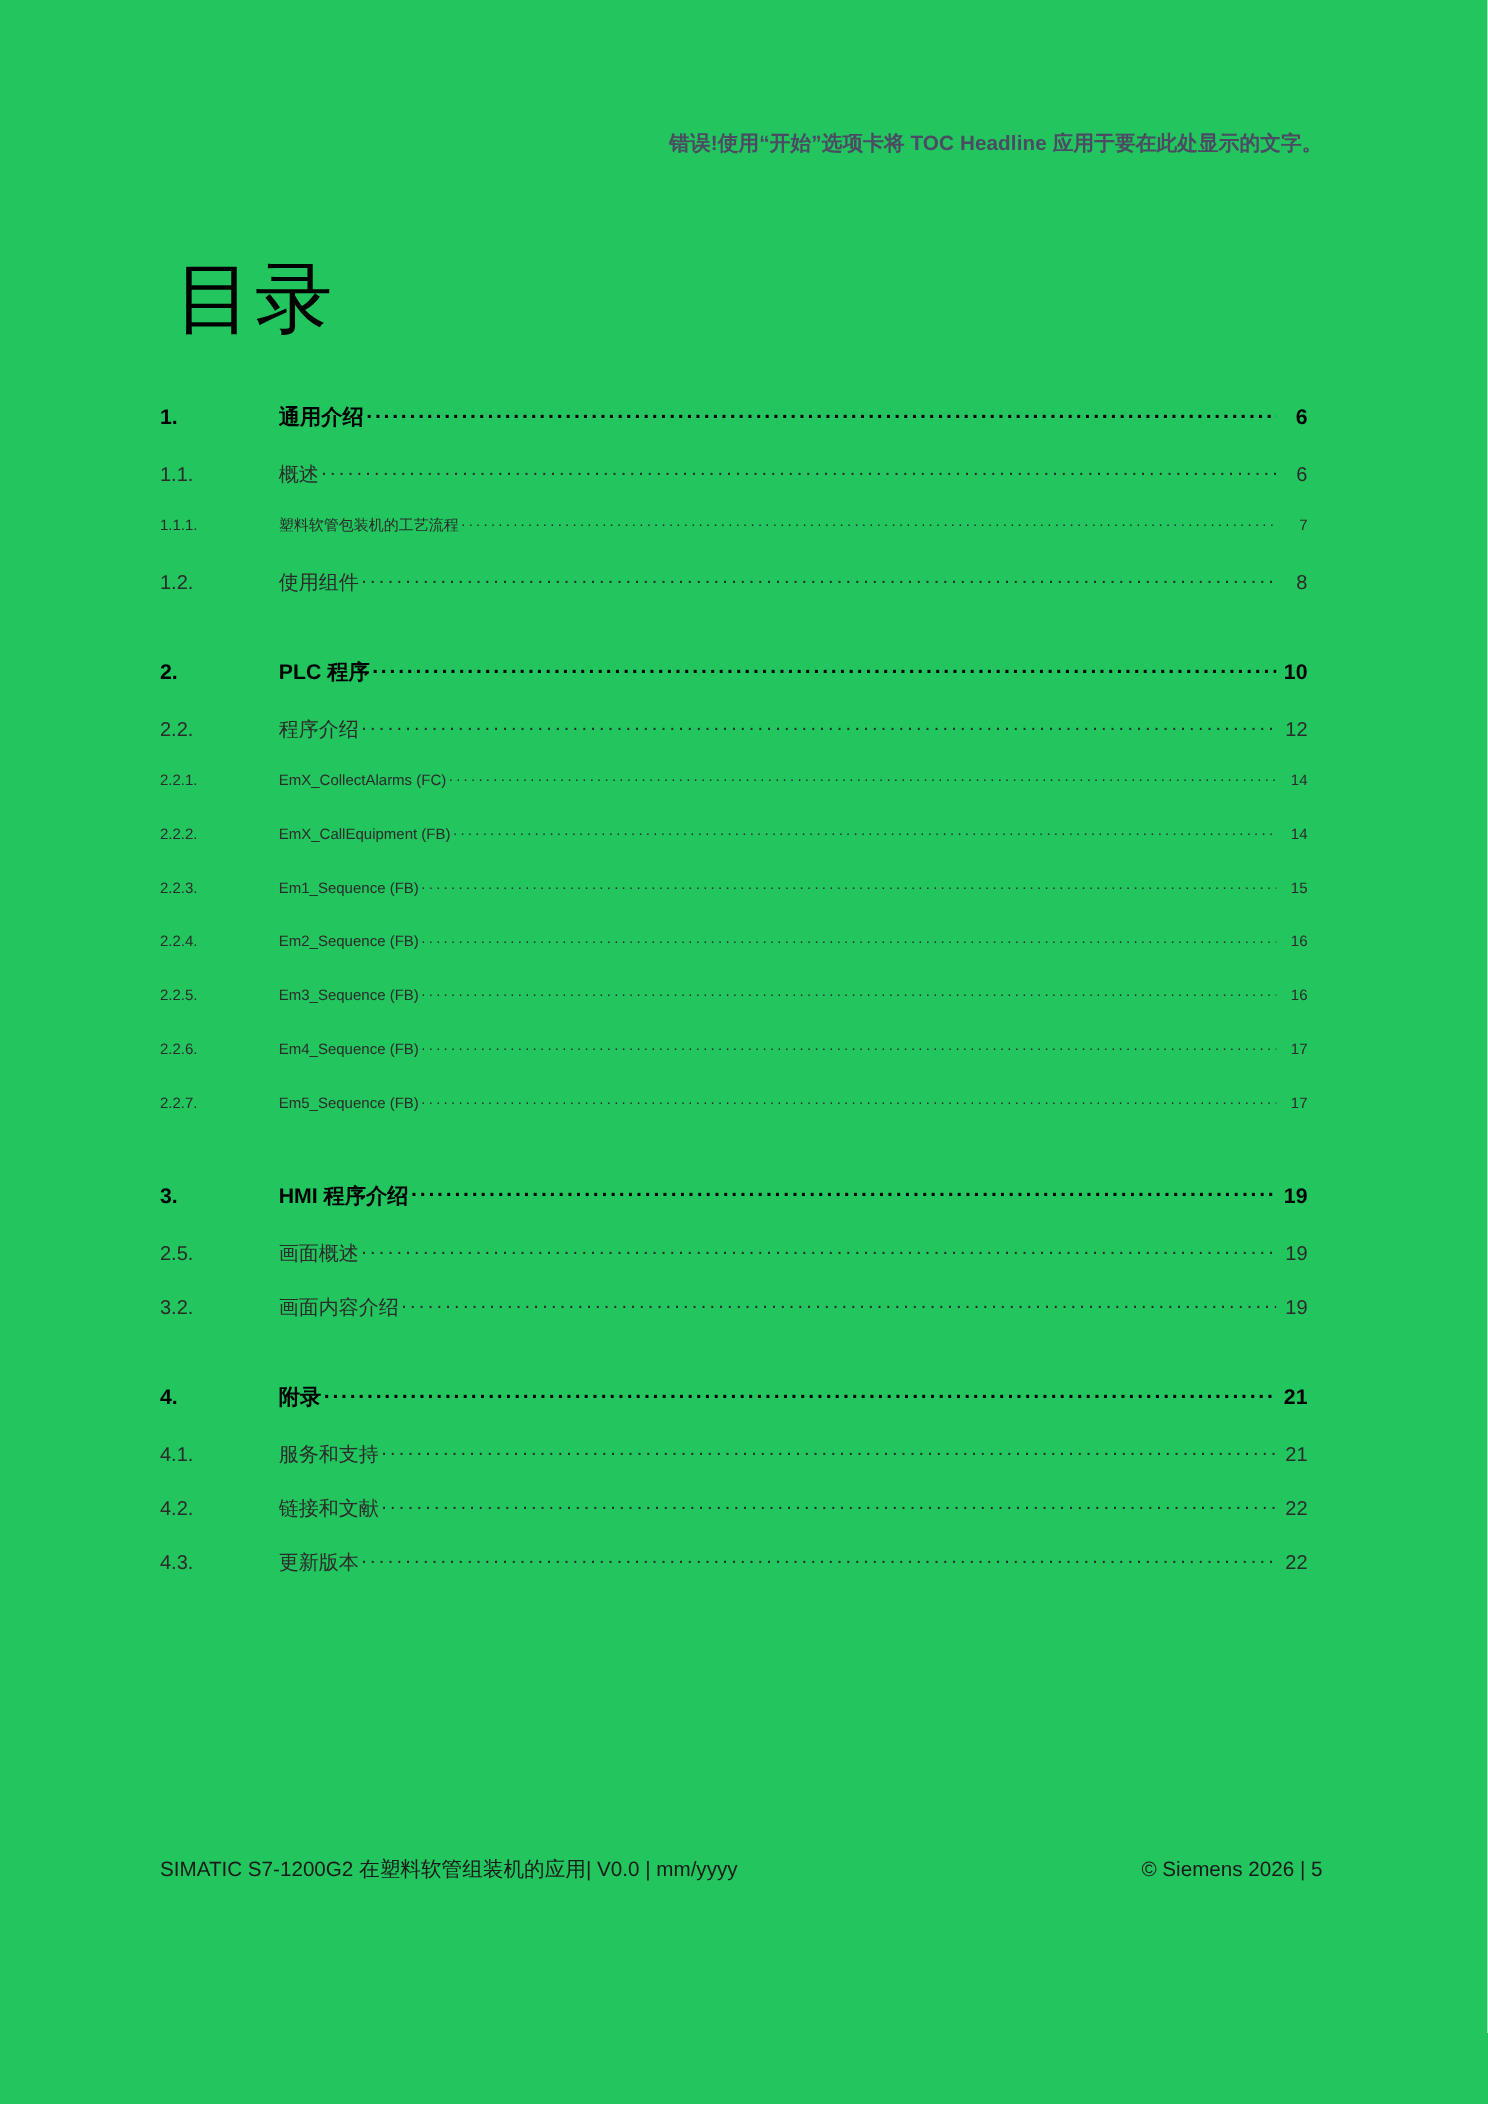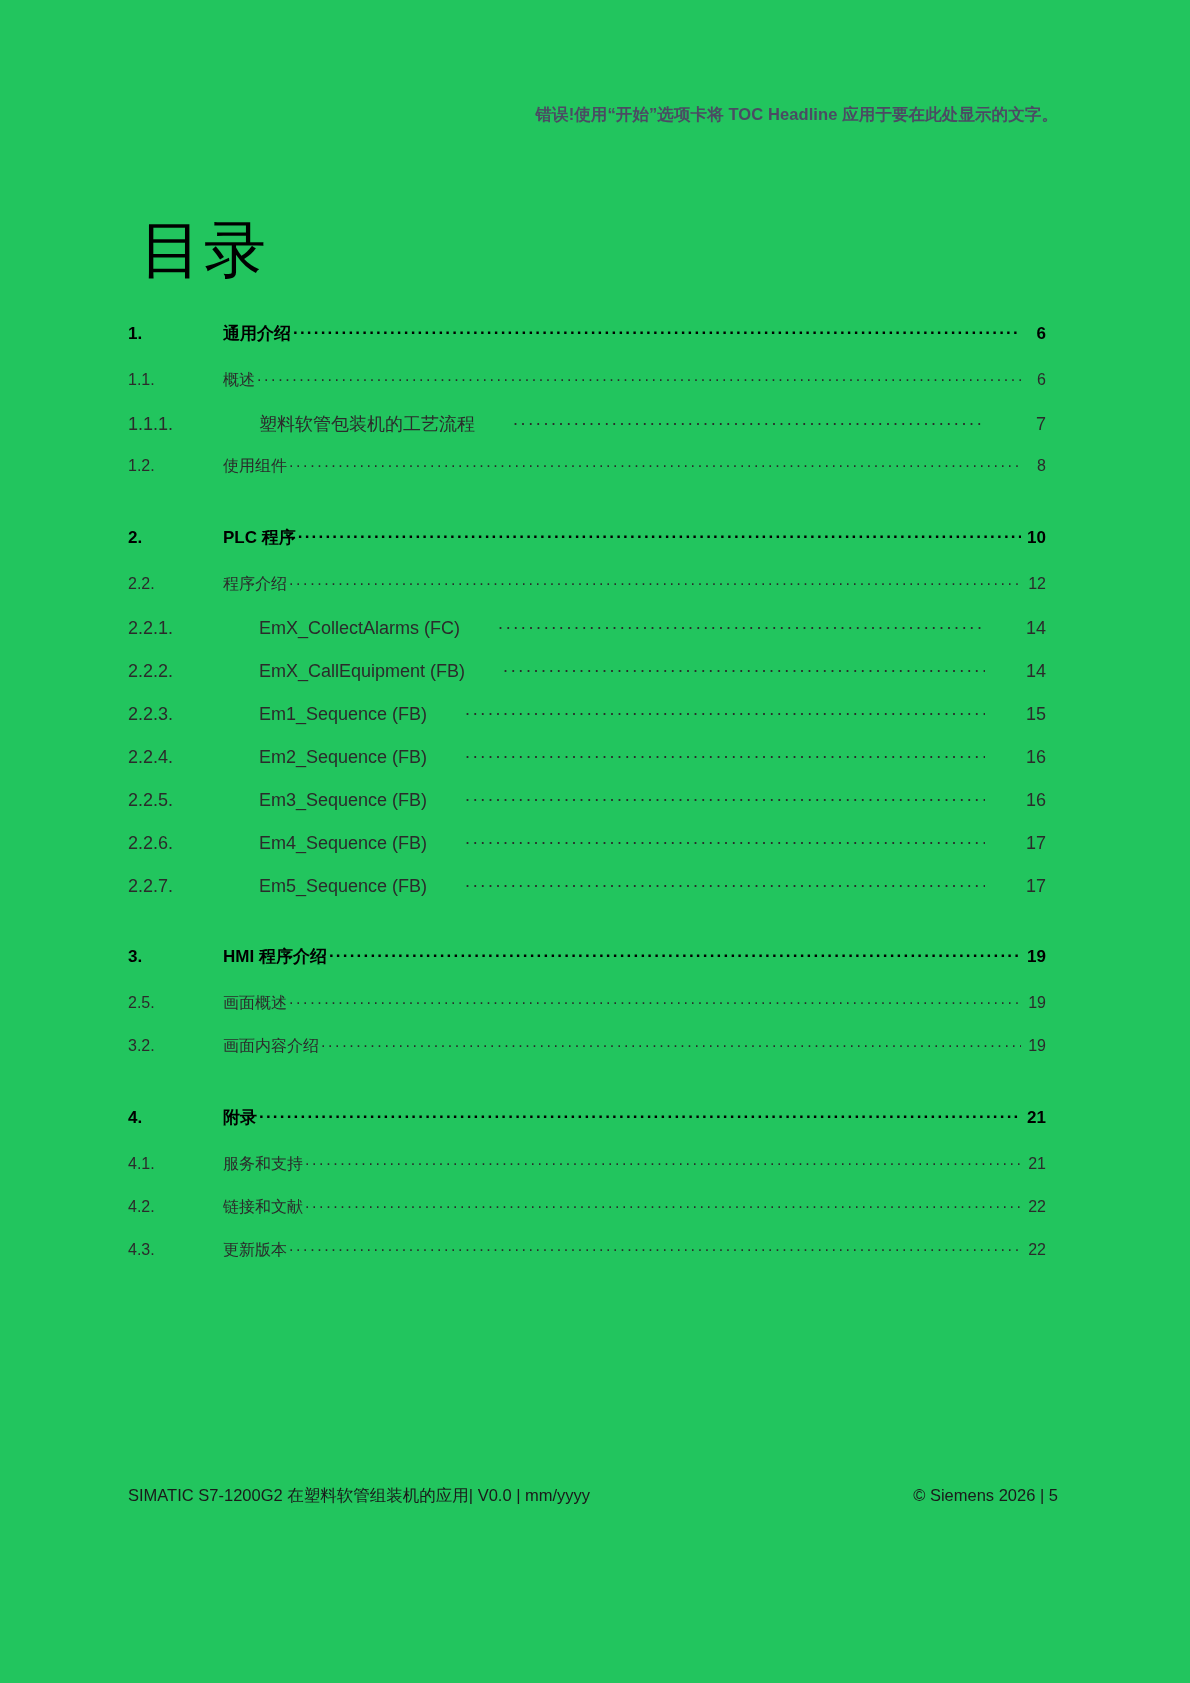--- a/index.html
+++ b/index.html
@@ -30,21 +30,21 @@
     font-size: 16.5px;
     font-weight: bold;
     color: #4b4b63;
     letter-spacing: 0.1px;
     white-space: nowrap;
   }
 
   
   .doc-title {
     position: absolute;
-    top: 174px;
+    top: 164px;
     left: 140px;
     font-size: 62px;
     font-weight: 400;
     color: #000000;
     letter-spacing: 2px;
     line-height: 1.1;
   }
 
   
   .toc {
@@ -65,25 +65,24 @@
     color: #000000;
     height: 47px;
   }
   .toc-row.lvl2 {
     font-size: 16px;
     font-weight: 400;
     color: #2b2b2b;
     height: 43px;
   }
   .toc-row.lvl3 {
-    font-size: 18px;
+    font-size: 12px;
     font-weight: 400;
     color: #2b2b2b;
     height: 43px;
-    gap: 36px;
   }
   .toc-row.gap-before {
     margin-top: 28px;
   }
   .toc-num {
     flex: 0 0 auto;
     width: 79px;
   }
   .toc-text {
     flex: 0 0 auto;

